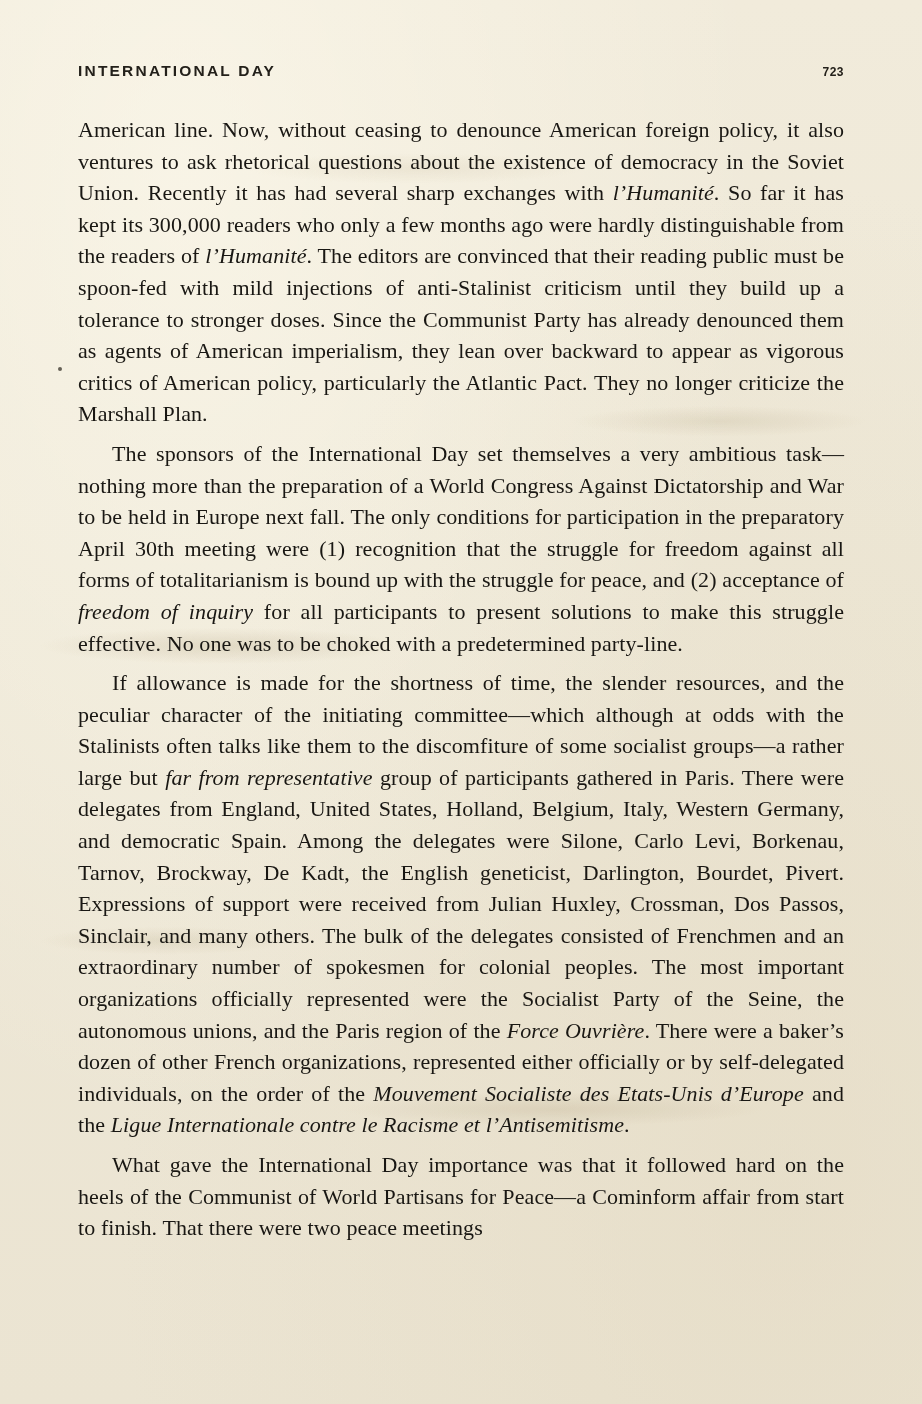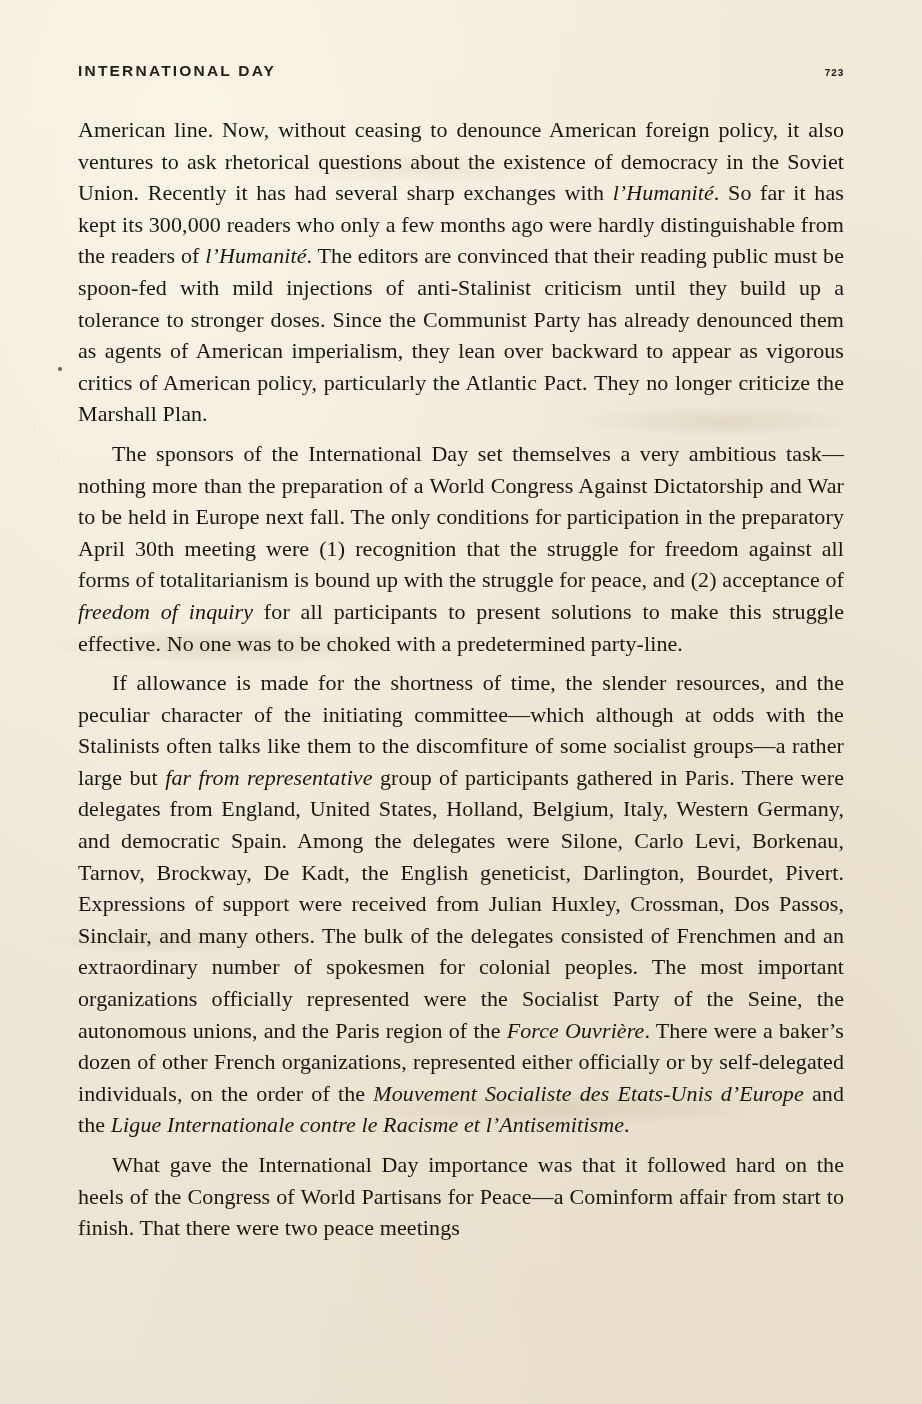--- a/index.html
+++ b/index.html
@@ -52,22 +52,22 @@
     text-align: center;
   }
   .running-head-title {
     font-family: "Liberation Sans", sans-serif;
     font-size: 15.5px;
     font-weight: 700;
     letter-spacing: 2.2px;
     color: #23201a;
   }
   .running-head-folio {
-    font-family: Liberation Mono, monospace;
-    font-size: 10px;
+    font-family: Liberation Sans, sans-serif;
+    font-size: 12px;
     font-weight: 700;
     letter-spacing: 0.5px;
     color: #23201a;
   }
 
   .body-text p {
     margin: 0;
     font-size: 22px;
     line-height: 31.6px;
     text-align: justify;
@@ -108,17 +108,17 @@
 
     <div class="running-head">
       <div class="running-head-title">INTERNATIONAL DAY</div>
       <div class="running-head-folio">723</div>
     </div>
 
     <div class="body-text" id="body-text">
         <p>American line. Now, without ceasing to denounce American foreign policy, it also ventures to ask rhetorical questions about the existence of democracy in the Soviet Union. Recently it has had several sharp exchanges with <i>l’Humanité</i>. So far it has kept its 300,000 readers who only a few months ago were hardly distinguishable from the readers of <i>l’Humanité</i>. The editors are convinced that their reading public must be spoon-fed with mild injections of anti-Stalinist criticism until they build up a tolerance to stronger doses. Since the Communist Party has already denounced them as agents of American imperialism, they lean over backward to appear as vigorous critics of American policy, particularly the Atlantic Pact. They no longer criticize the Marshall Plan.</p>
         <p class="indent">The sponsors of the International Day set themselves a very ambitious task—nothing more than the preparation of a World Congress Against Dictatorship and War to be held in Europe next fall. The only conditions for participation in the preparatory April 30th meeting were (1) recognition that the struggle for freedom against all forms of totalitarianism is bound up with the struggle for peace, and (2) acceptance of <i>freedom of inquiry</i> for all participants to present solutions to make this struggle effective. No one was to be choked with a predetermined party-line.</p>
         <p class="indent">If allowance is made for the shortness of time, the slender resources, and the peculiar character of the initiating committee—which although at odds with the Stalinists often talks like them to the discomfiture of some socialist groups—a rather large but <i>far from representative</i> group of participants gathered in Paris. There were delegates from England, United States, Holland, Belgium, Italy, Western Germany, and democratic Spain. Among the delegates were Silone, Carlo Levi, Borkenau, Tarnov, Brockway, De Kadt, the English geneticist, Darlington, Bourdet, Pivert. Expressions of support were received from Julian Huxley, Crossman, Dos Passos, Sinclair, and many others. The bulk of the delegates consisted of Frenchmen and an extraordinary number of spokesmen for colonial peoples. The most important organizations officially represented were the Socialist Party of the Seine, the autonomous unions, and the Paris region of the <i>Force Ouvrière</i>. There were a baker’s dozen of other French organizations, represented either officially or by self-delegated individuals, on the order of the <i>Mouvement Socialiste des Etats-Unis d’Europe</i> and the <i>Ligue Internationale contre le Racisme et l’Antisemitisme</i>.</p>
-        <p class="indent">What gave the International Day importance was that it followed hard on the heels of the Congress of World Partisans for Peace—a Cominform affair from start to finish. That there were two peace meetings</p>
+        <p class="indent">What gave the International Day importance was that it followed hard on the heels of the Communist of World Partisans for Peace—a Cominform affair from start to finish. That there were two peace meetings</p>
       </div>
 
   </div>
 </div>
 
 </body></html>

